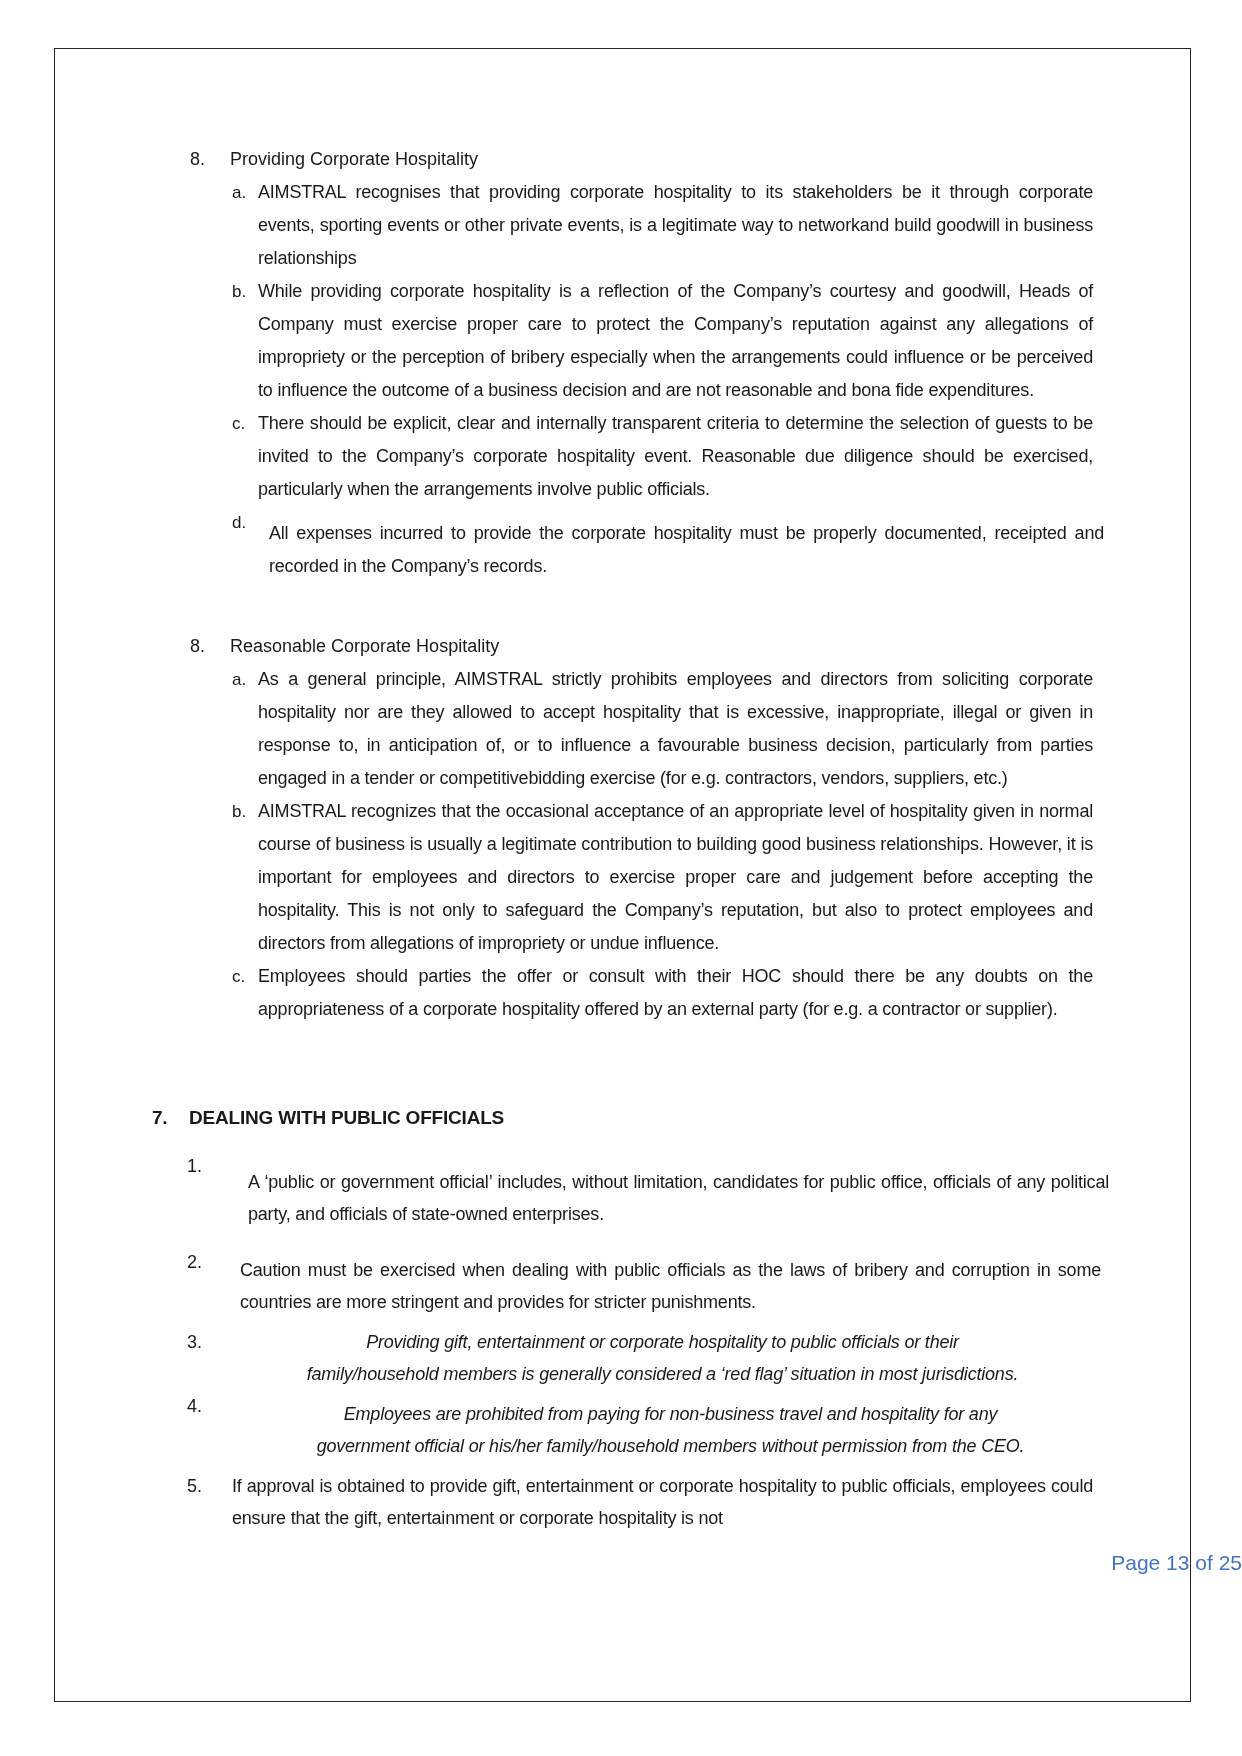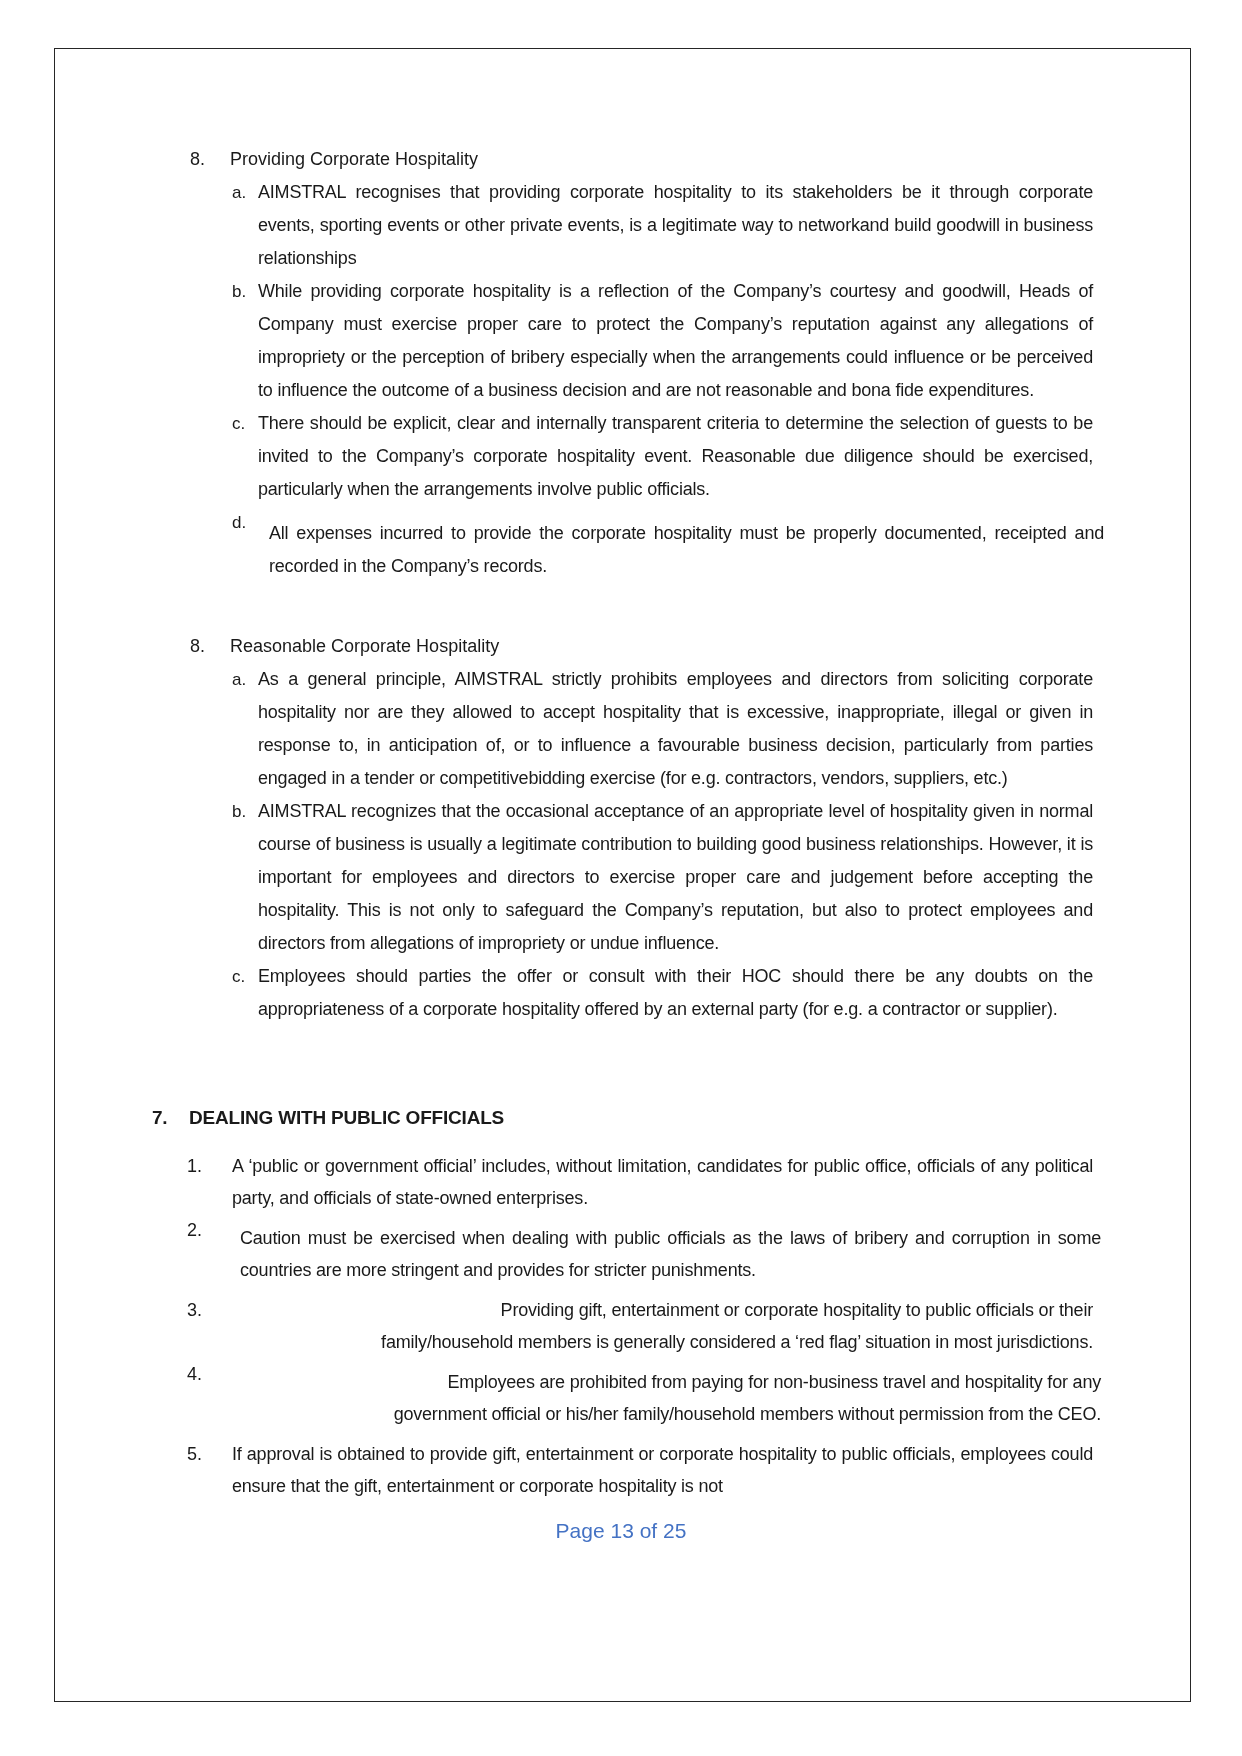--- a/index.html
+++ b/index.html
@@ -68,27 +68,28 @@
     line-height: 32px;
   }
   .numlist .li .m { flex: 0 0 45px; font-size: 18px; }
   .numlist .li .t {
     width: 861px;
     text-align: justify;
     letter-spacing: -0.2px;
   }
   .numlist .li .t.preline {
     white-space: pre-line;
-    text-align: right;
+    text-align: center;
+    font-style: italic;
   }
   
   .footer {
     margin-top: 12px;
     width: 1242px;
-    text-align: center;
+    text-align: right;
     font-size: 21px;
     line-height: 33px;
     color: #4472C4;
   }
 </style>
 </head>
 <body>
 
 <div class="page">
   <div class="border-frame"></div>
@@ -142,21 +143,21 @@
     </div>
 
     <div class="heading-row">
       <span class="num">7.</span>
       <span>DEALING WITH PUBLIC OFFICIALS</span>
     </div>
 
     <div class="numlist">
       <div class="li">
         <span class="m">1.</span>
-        <p class="t" style="margin:0">A ‘public or government official’ includes, without limitation, candidates for public office, officials of any political party, and officials of state-owned enterprises.</p>
+        <p class="t" style="margin:16px">A ‘public or government official’ includes, without limitation, candidates for public office, officials of any political party, and officials of state-owned enterprises.</p>
       </div>
       <div class="li">
         <span class="m">2.</span>
         <p class="t" style="margin:8px">Caution must be exercised when dealing with public officials as the laws of bribery and corruption in some countries are more stringent and provides for stricter punishments.</p>
       </div>
       <div class="li">
         <span class="m">3.</span>
         <p class="t preline" style="margin:0">Providing gift, entertainment or corporate hospitality to public officials or their
 family/household members is generally considered a ‘red flag’ situation in most jurisdictions.</p>
       </div>

